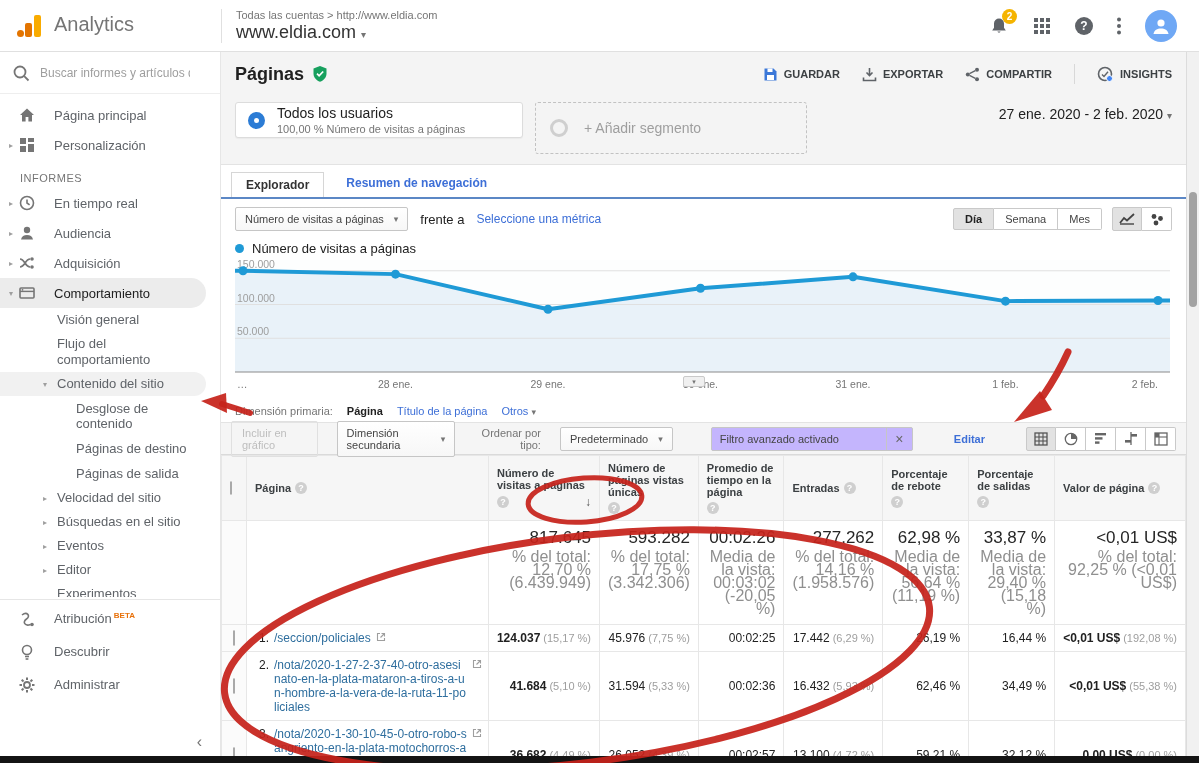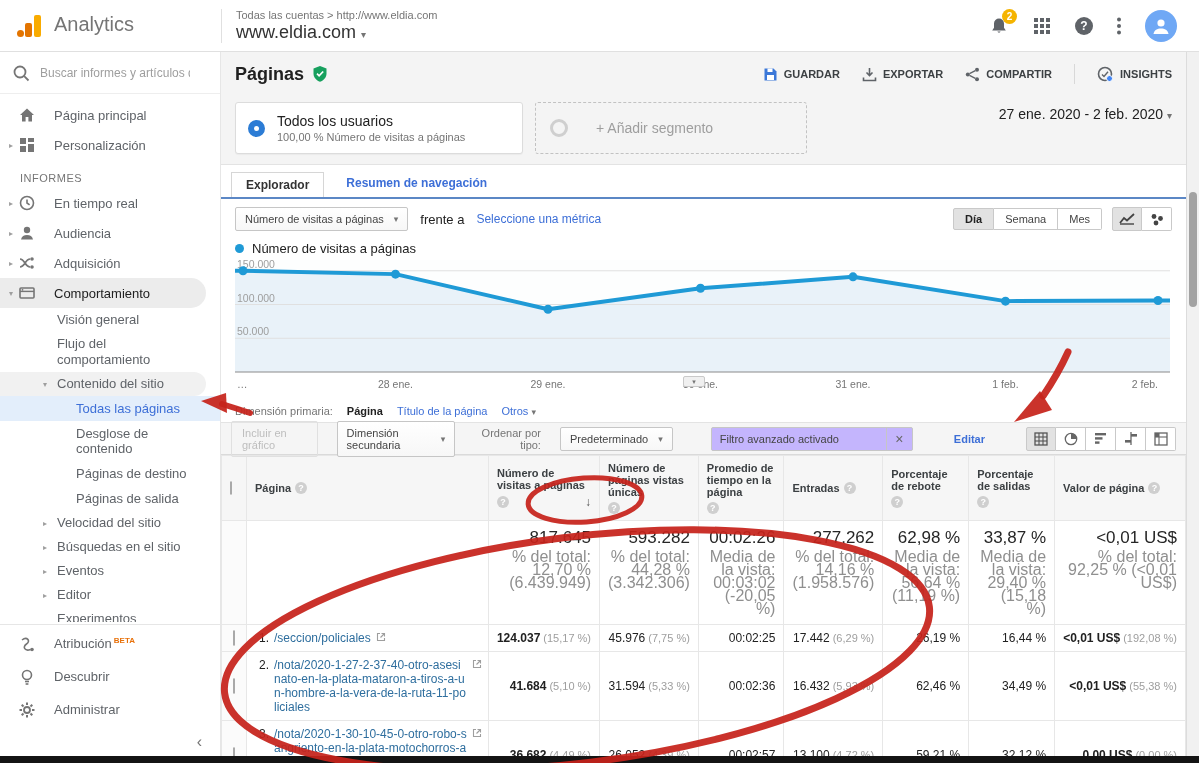--- a/index.html
+++ b/index.html
@@ -50,27 +50,27 @@
 
   
   .main { position:absolute; left:221px; top:52px; width:965px; bottom:7px; background:#f4f4f4; overflow:hidden; }
   .title-row { height:44px; display:flex; align-items:center; padding:0 14px; }
   .page-title { font-size:18px; font-weight:bold; color:#212121; margin-right:8px; }
   .acts { margin-left:auto; display:flex; align-items:center; gap:22px; }
   .act { display:flex; align-items:center; gap:6px; font-size:11px; font-weight:bold; color:#3c4043; cursor:pointer; }
   .act-div { width:1px; height:20px; background:#d8d8d8; }
 
   .seg-row { display:flex; align-items:flex-start; padding:6px 14px 10px 14px; gap:12px; }
-  .seg-card { width:288px; height:52px; background:#fff; border:1px solid #dcdcdc; border-radius:3px;
+  .seg-card { width:288px; height:36px; background:#fff; border:1px solid #dcdcdc; border-radius:3px;
               display:flex; align-items:center; gap:12px; padding:0 12px; box-shadow:0 1px 1px rgba(0,0,0,.04); }
   .ring-blue { width:17px; height:17px; border:6px solid #2c7cd5; border-radius:50%; background:#fff; }
   .seg-name { font-size:14px; color:#212121; }
   .seg-sub { font-size:11px; color:#757575; margin-top:2px; }
   .seg-add { width:272px; height:52px; border:1px dashed #c2c2c2; border-radius:3px; display:flex;
-             align-items:center; gap:28px; padding:0 14px; color:#9e9e9e; }
+             align-items:center; gap:16px; padding:0 14px; color:#9e9e9e; }
   .ring-gray { width:18px; height:18px; border:3px solid #cfcfcf; border-radius:50%; }
   .add-label { font-size:14px; color:#9e9e9e; }
   .date-zone { margin-left:auto; text-align:right; padding-top:4px; font-size:14px; color:#212121; cursor:pointer; }
   .date-zone .car { color:#757575; font-size:10px; }
 
   .explorer { background:#fff; border-top:1px solid #e3e3e3; }
   .tabs { display:flex; align-items:flex-end; gap:20px; padding:6px 0 0 10px; border-bottom:2px solid #5b87c5; }
   .tab-active { background:#fff; border:1px solid #d6d6d6; border-bottom:none; padding:5px 14px;
                 font-size:12px; font-weight:bold; color:#333; cursor:pointer; }
   .tab-link { padding:5px 2px 7px 2px; font-size:12px; font-weight:bold; color:#3d6fd7; cursor:pointer; }
@@ -288,21 +288,20 @@
             <line x1="2" y1="7.4" x2="16" y2="7.4" stroke="#757575" stroke-width="1.4"></line>
             <circle cx="4.5" cy="5.8" r=".9" fill="#757575"></circle>
           </svg>
         </span>
       <span>Comportamiento</span>
     </div>
 
     <div class="sub1">Visión general</div>
     <div class="sub1">Flujo del comportamiento</div>
     <div class="sub1 pill-light"><span class="exp2">▾</span><span>Contenido del sitio</span></div>
-    <div class="sub2 active-blue">Todas las páginas</div>
     <div class="sub2">Desglose de contenido</div>
     <div class="sub2">Páginas de destino</div>
     <div class="sub2">Páginas de salida</div>
     <div class="sub1"><span class="exp2">▸</span><span>Velocidad del sitio</span></div>
     <div class="sub1"><span class="exp2">▸</span><span>Búsquedas en el sitio</span></div>
     <div class="sub1"><span class="exp2">▸</span><span>Eventos</span></div>
     <div class="sub1"><span class="exp2">▸</span><span>Editor</span></div>
     <div class="sub1 clipped">Experimentos</div>
 
     <div class="side-div"></div>
@@ -630,21 +629,21 @@
         <tbody>
         <tr>
           <td class="cbx"></td>
           <td></td>
           <td class="tot">
                 <div class="tv">817.645</div>
                 <div class="ts">% del total: 12,70 % (6.439.949)</div>
               </td>
           <td class="tot">
                 <div class="tv">593.282</div>
-                <div class="ts">% del total: 44,28 % (3.342.306)</div>
+                <div class="ts">% del total: 17,75 % (3.342.306)</div>
               </td>
           <td class="tot">
                 <div class="tv">00:02:26</div>
                 <div class="ts">Media de la vista: 00:03:02 (-20,05 %)</div>
               </td>
           <td class="tot">
                 <div class="tv">277.262</div>
                 <div class="ts">% del total: 14,16 % (1.958.576)</div>
               </td>
           <td class="tot">

